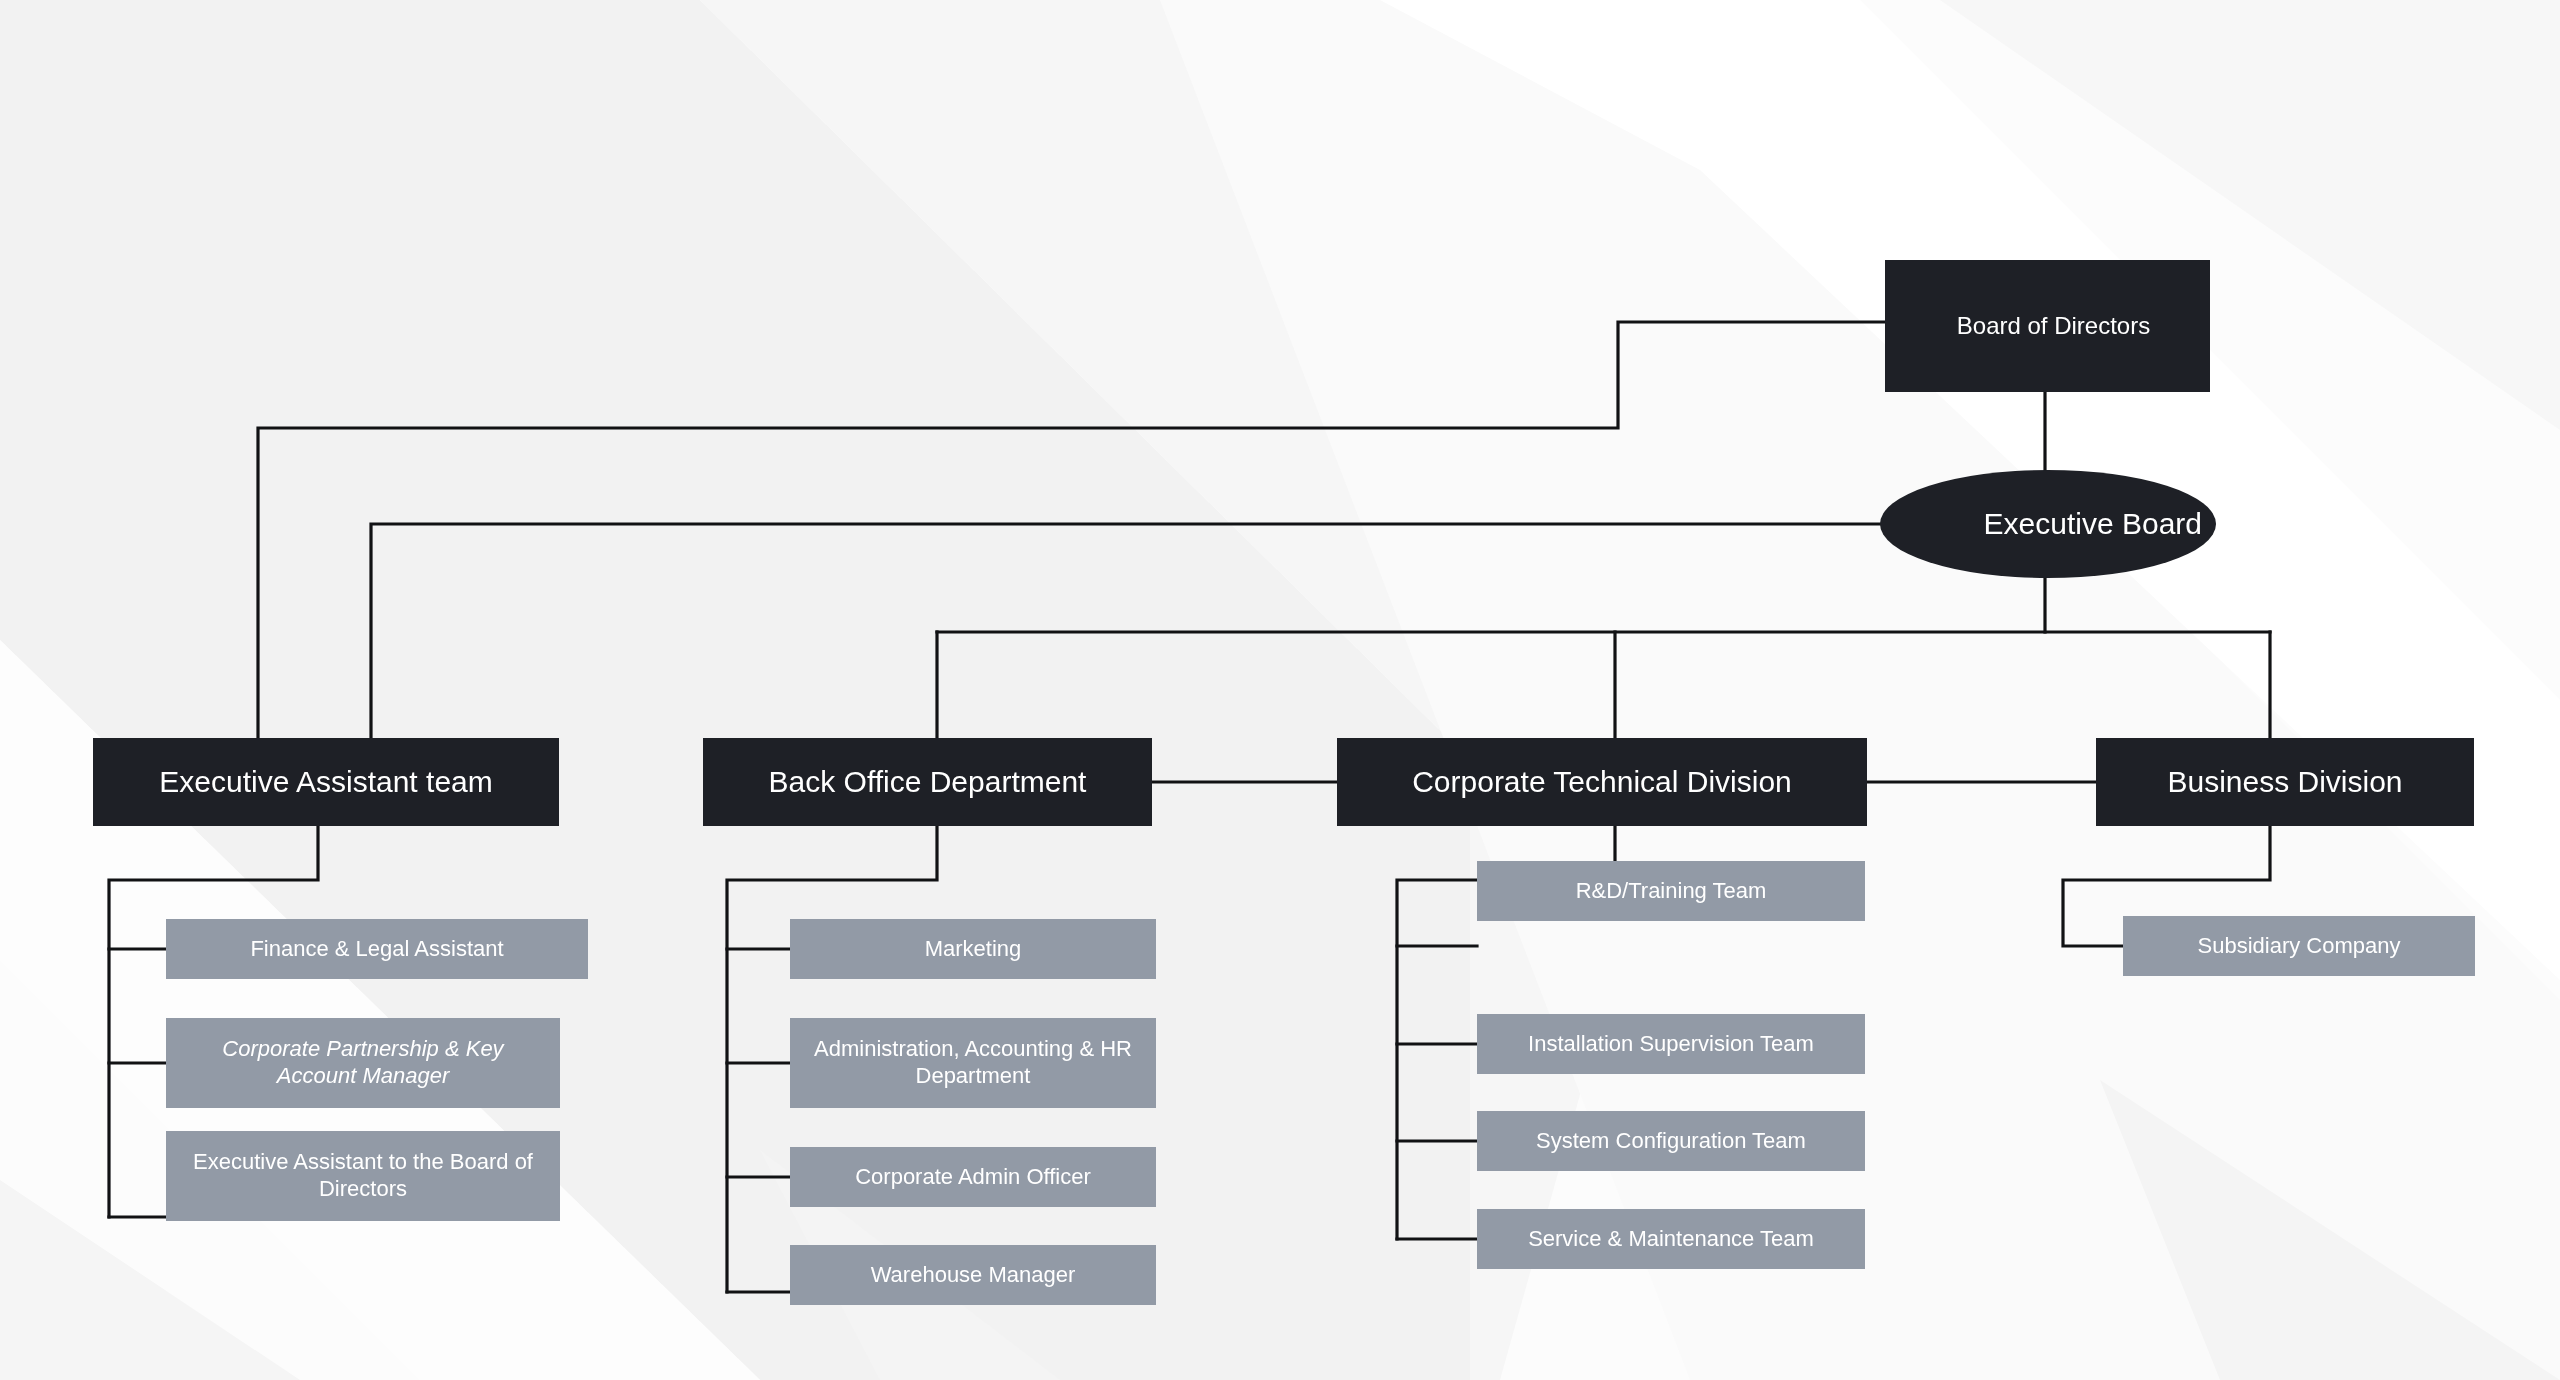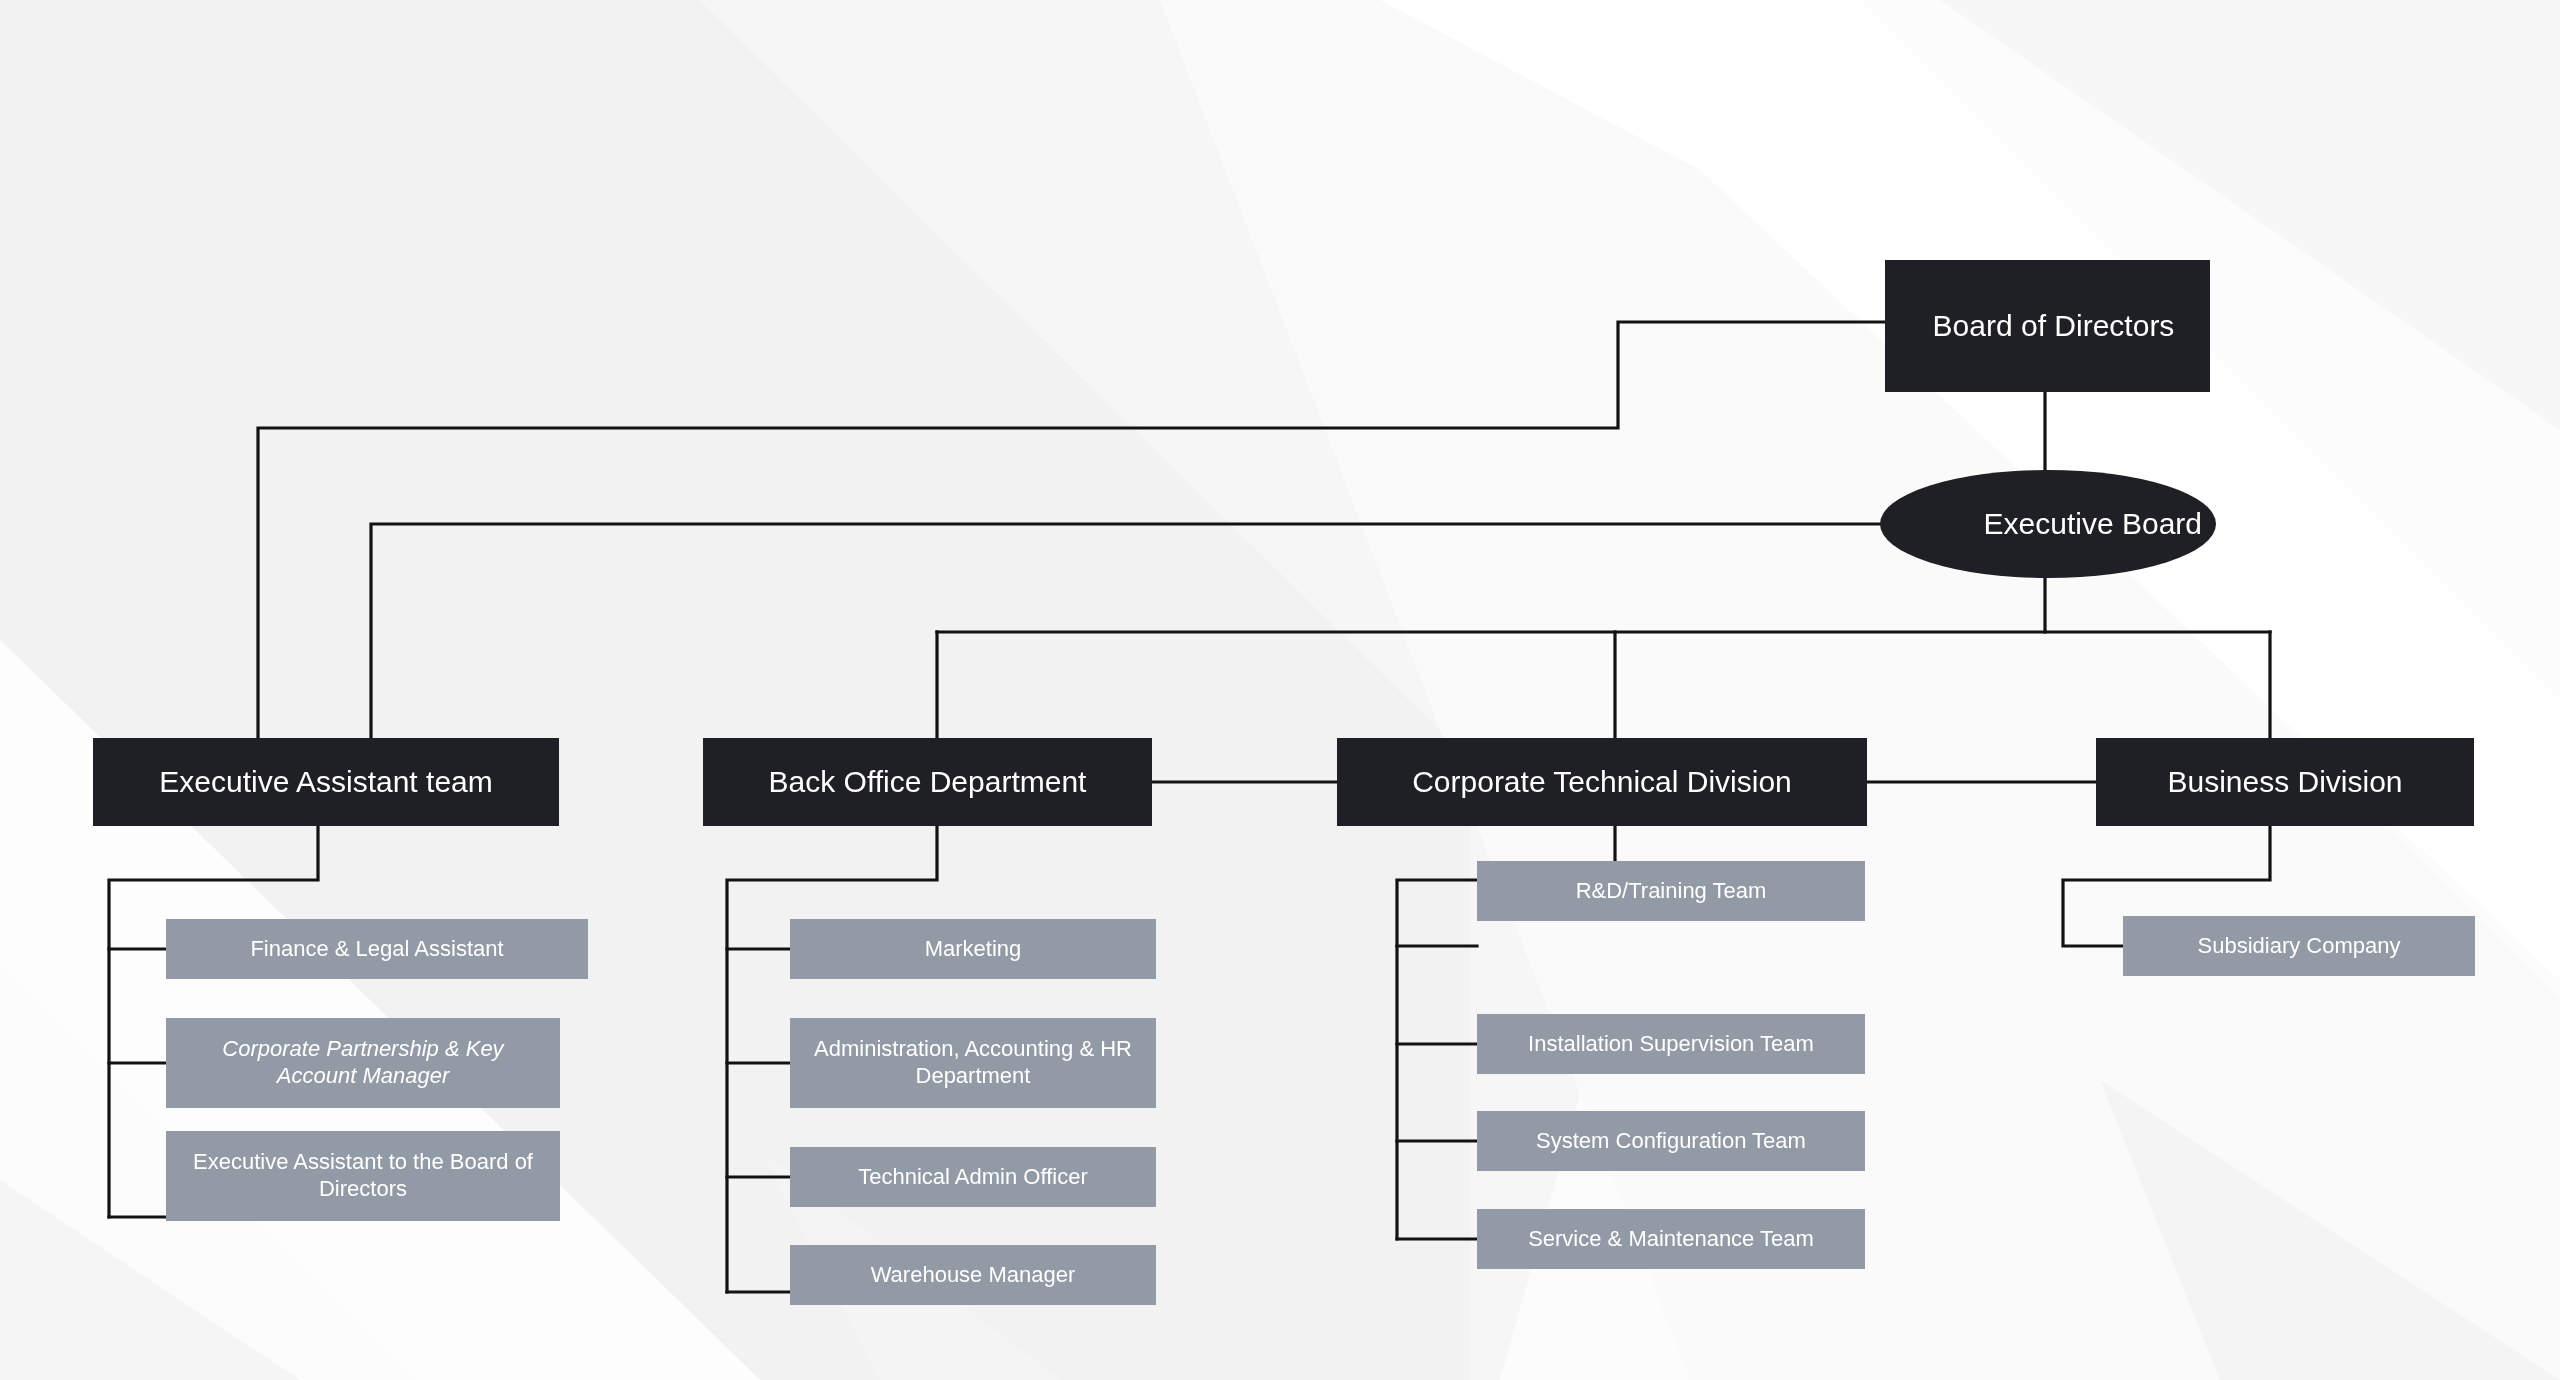--- a/index.html
+++ b/index.html
@@ -60,21 +60,21 @@
     background: #1e2026;
   }
   .node.grey {
     background: #929aa6;
   }
   .node.ellipse {
     background: #1e2026;
     border-radius: 50%;
   }
 
-  .lvl0 { font-size: 30px; padding-left: 12px; }
+  .lvl0 { font-size: 24px; padding-left: 12px; }
   .lvl1 { font-size: 30px; justify-content: flex-end; }
   .lvl2 { font-size: 30px; }
   .lvl3 { font-size: 22px; }
 
   .node .label { padding: 0 14px; display: block; }
 </style>
 </head>
 <body>
 
 <div id="stage">
@@ -172,21 +172,21 @@
 
     <div class="node grey lvl3" style="left:790px; top:919px; width:366px; height:60px;">
       <span class="label">Marketing</span>
     </div>
 
     <div class="node grey lvl3" style="left:790px; top:1018px; width:366px; height:90px;">
       <span class="label">Administration, Accounting &amp; HR Department</span>
     </div>
 
     <div class="node grey lvl3" style="left:790px; top:1147px; width:366px; height:60px;">
-      <span class="label">Technical Admin Officer</span>
+      <span class="label">Corporate Admin Officer</span>
     </div>
 
     <div class="node grey lvl3" style="left:790px; top:1245px; width:366px; height:60px;">
       <span class="label">Warehouse Manager</span>
     </div>
 
     <div class="node grey lvl3" style="left:1477px; top:861px; width:388px; height:60px;">
       <span class="label">R&amp;D/Training Team</span>
     </div>
 

